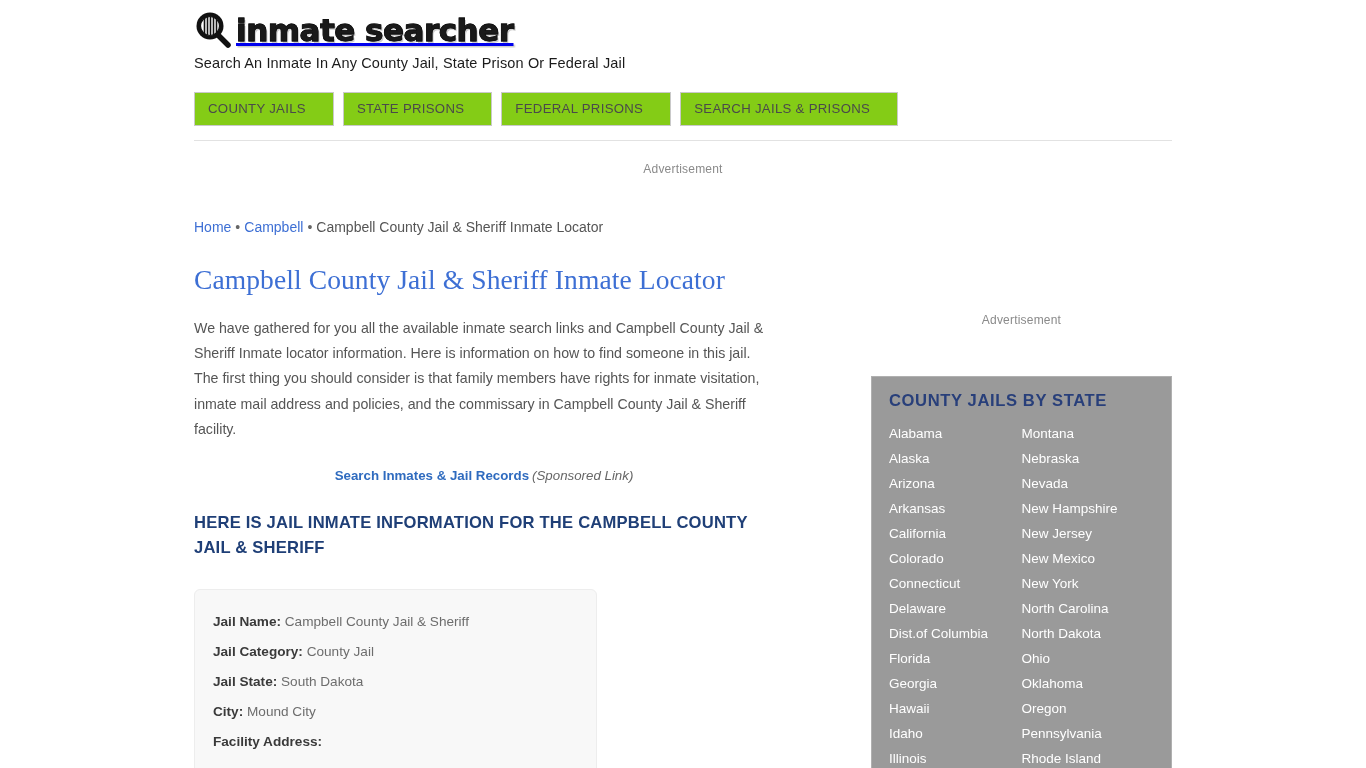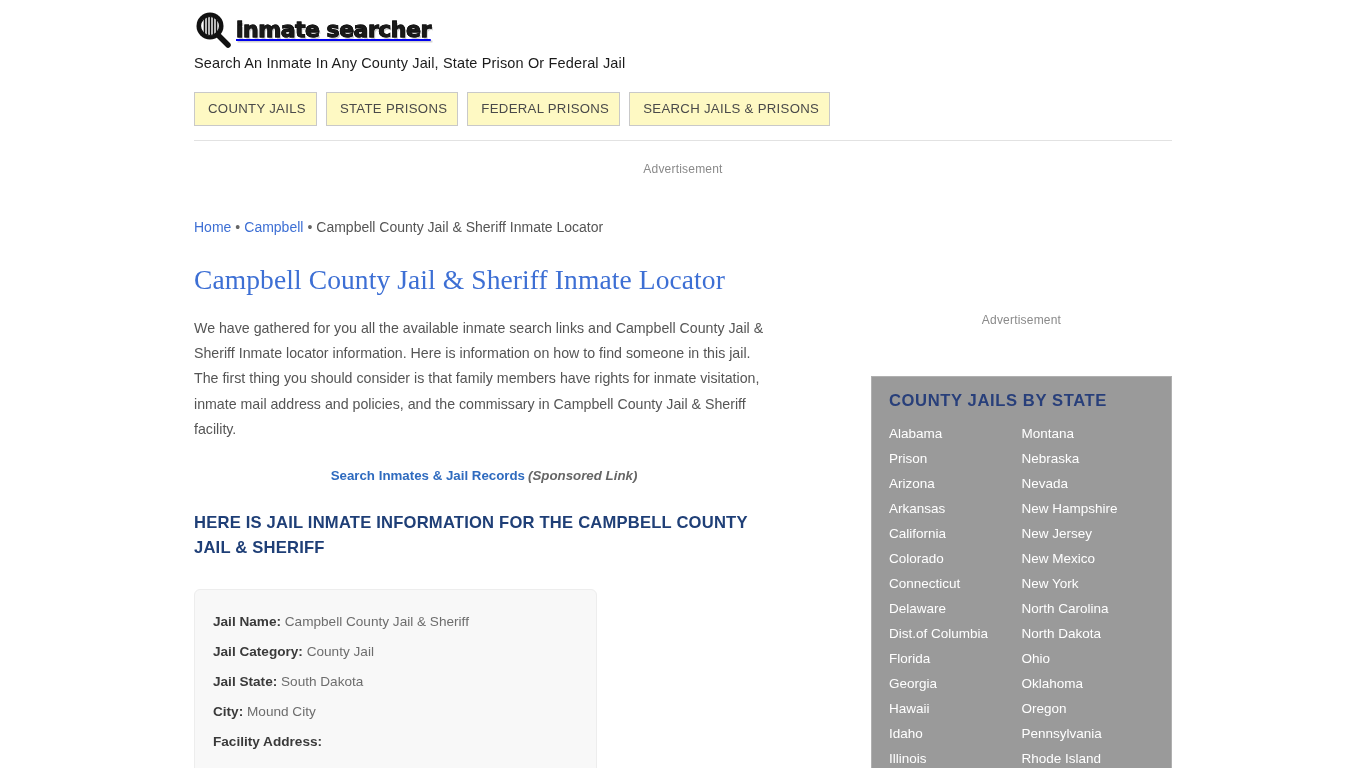--- a/index.html
+++ b/index.html
@@ -38,21 +38,21 @@
     width: 38px;
     height: 38px;
     position: relative;
     flex: 0 0 auto;
     margin-right: 4px;
   }
   .logo-mark svg { display: block; }
   .logo-text {
     font-family: "DejaVu Sans", sans-serif;
     font-weight: bold;
-    font-size: 22px;
+    font-size: 31px;
     letter-spacing: -0.5px;
     color: #1a1a1a;
     line-height: 1;
     -webkit-text-stroke: 0.8px #111;
     text-shadow: 1.5px 1.5px 0 #cfcfcf;
   }
   .tagline {
     font-size: 14.5px;
     color: #1b1b1b;
     padding-top: 9px;
@@ -61,25 +61,25 @@
   }
 
   
   .nav {
     display: flex;
     gap: 9px;
     margin-top: 21px;
   }
   .nav-btn {
     border: 1px solid #c9c9c9;
-    background: #fef9c3;
+    background: #84cc16;
     color: #4a4a4a;
     font-size: 13.2px;
     letter-spacing: 0.3px;
-    padding: 9px 10px 10px 13px;
+    padding: 9px 27px 10px 13px;
     line-height: 1;
     cursor: pointer;
     white-space: nowrap;
     text-decoration: none;
     display: inline-block;
   }
   .nav-divider {
     margin-top: 14px;
     border-top: 1px solid #e2e2e2;
     width: 978px;
@@ -149,21 +149,21 @@
     white-space: nowrap;
   }
   .sponsored a {
     color: #2f6bbf;
     font-weight: bold;
     text-decoration: none;
   }
   .sponsored .note {
     color: #666666;
     font-style: italic;
-    font-weight: bold;
+    font-weight: normal;
     padding-left: 3px;
     text-align: center;
   }
 
   h2.section-head {
     margin: 27px 0 0 0;
     font-size: 16.6px;
     font-weight: bold;
     color: #1f3f77;
     line-height: 25px;
@@ -312,21 +312,21 @@
 
   <div class="side-ad">
     <div class="ad-label">Advertisement</div>
   </div>
 
   <aside class="sidebar-panel">
     <div class="sidebar-title">COUNTY JAILS BY STATE</div>
     <div class="state-cols">
       <div class="state-col">
         <a class="state-link" href="#">Alabama</a>
-        <a class="state-link" href="#">Prison</a>
+        <a class="state-link" href="#">Alaska</a>
         <a class="state-link" href="#">Arizona</a>
         <a class="state-link" href="#">Arkansas</a>
         <a class="state-link" href="#">California</a>
         <a class="state-link" href="#">Colorado</a>
         <a class="state-link" href="#">Connecticut</a>
         <a class="state-link" href="#">Delaware</a>
         <a class="state-link" href="#">Dist.of Columbia</a>
         <a class="state-link" href="#">Florida</a>
         <a class="state-link" href="#">Georgia</a>
         <a class="state-link" href="#">Hawaii</a>

